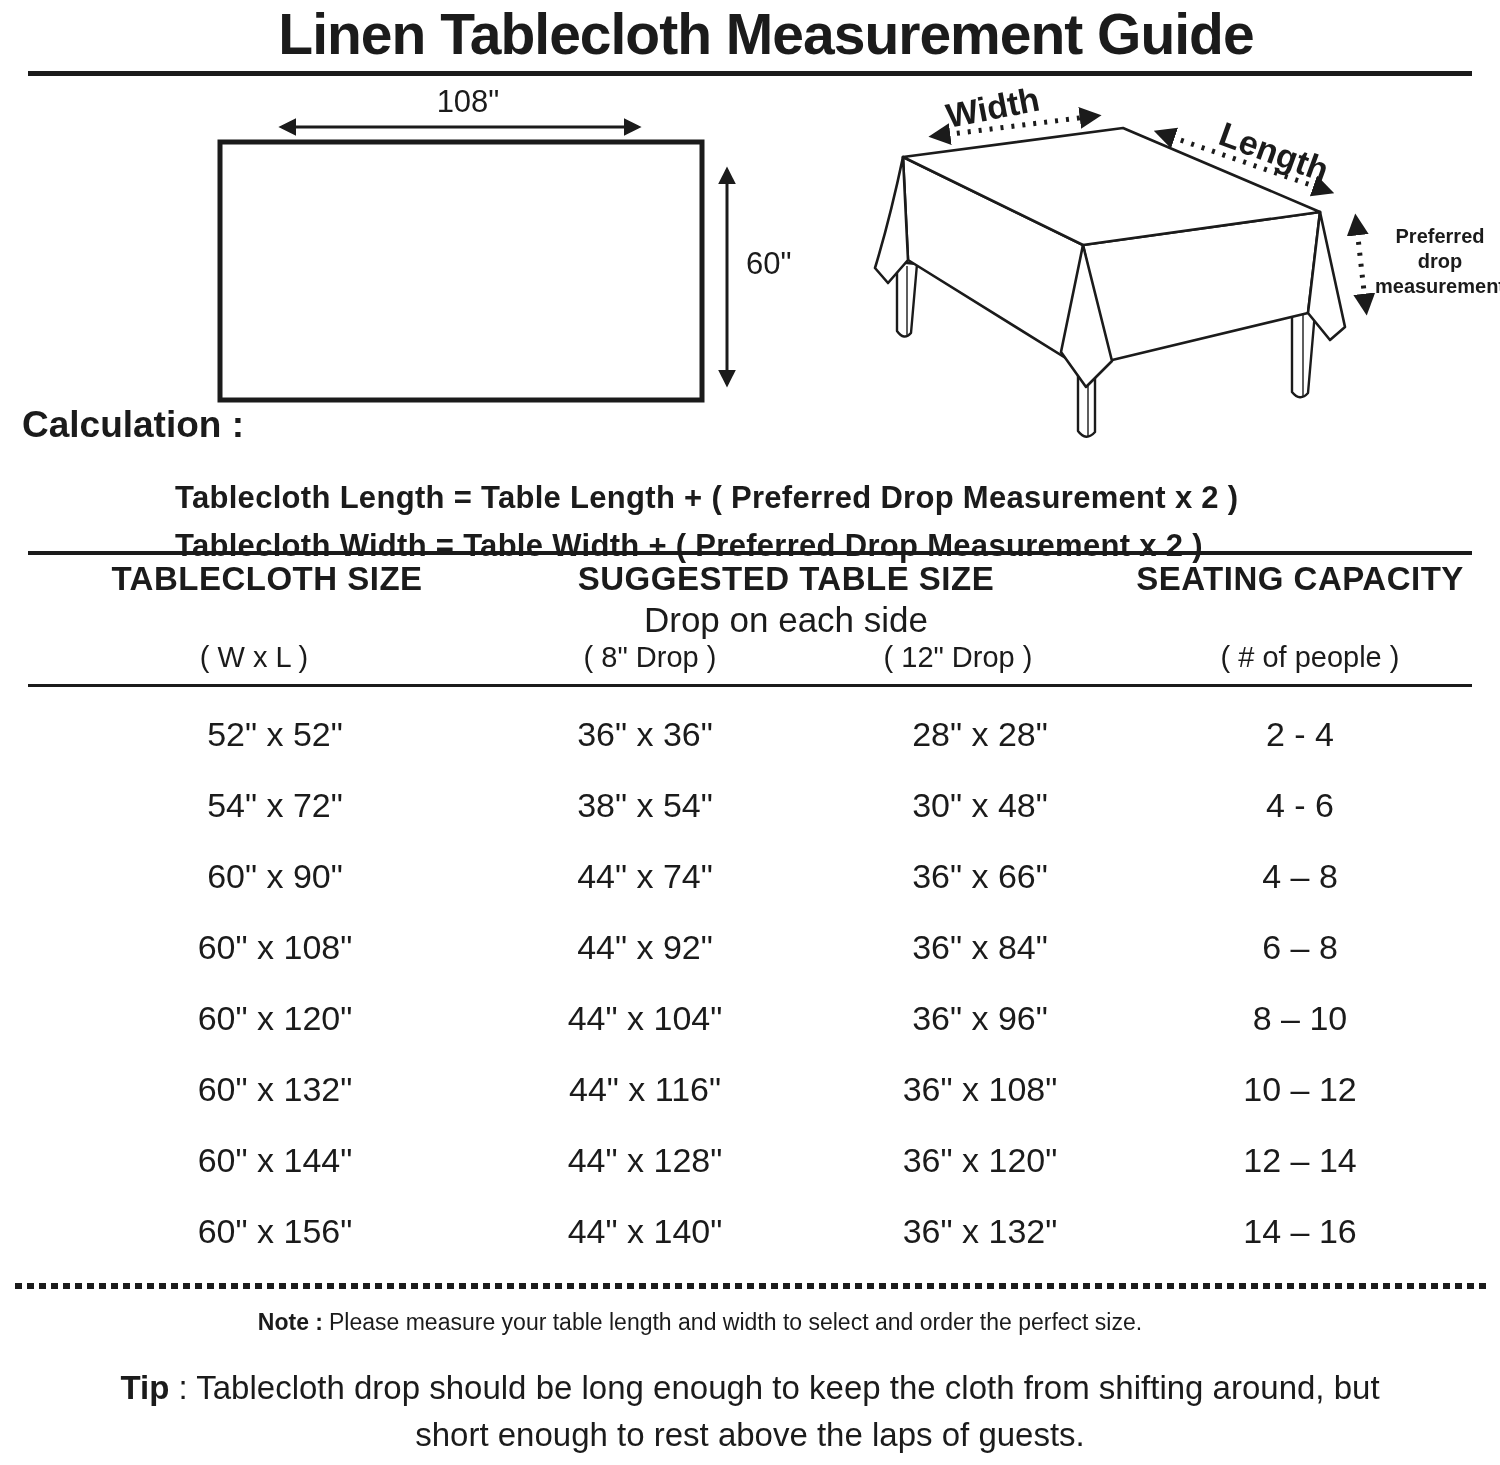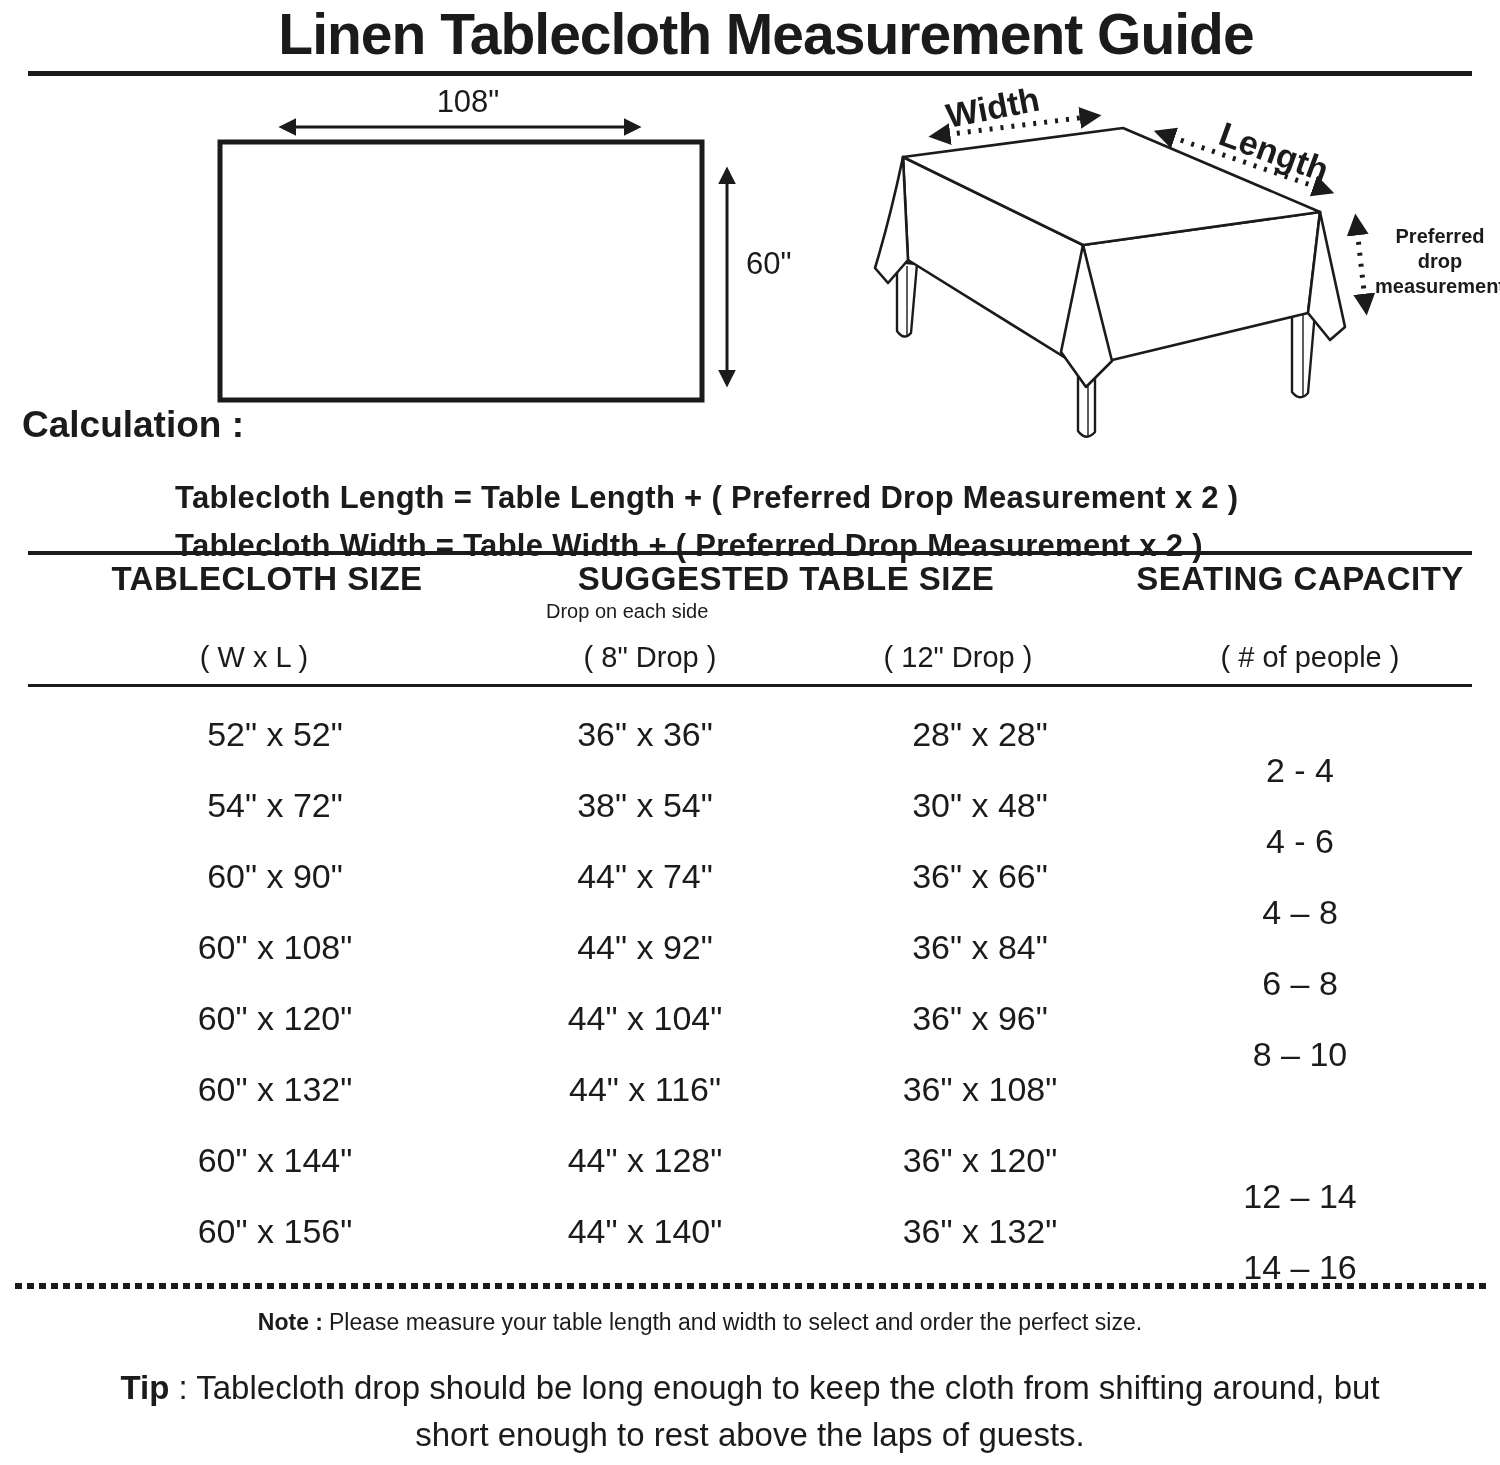--- a/index.html
+++ b/index.html
@@ -35,34 +35,34 @@
   .f2 { top:500px;margin-top:28px; }
 
   .rule { position:absolute; left:28px; width:1444px; background:#1b1b1b; }
   .r-top { top:551px; height:4px; }
   .r-mid { top:684px; height:3px; }
 
   .hdr { position:absolute; top:560px; font-size:33px; font-weight:700; text-align:center; letter-spacing:0.5px; }
   .h-col1 { left:57px;  width:420px; }
   .h-col2 { left:546px; width:480px; }
   .h-col3 { left:1100px; width:400px; }
-  .subnote { position:absolute; top:600px; left:546px; width:480px; font-size:20px; }
+  .subnote { position:absolute; top:600px; left:546px; width:480px; text-align:center; font-size:35px; }
   .sub { position:absolute; top:641px; font-size:29px; text-align:center; }
   .s0 { left:39px;  width:430px; }
   .s1 { left:515px; width:270px; }
   .s2 { left:813px; width:290px; }
   .s3 { left:1110px; width:400px; }
 
   .rows { position:absolute; top:698px; left:0; width:1500px; }
   .trow { position:relative; height:71px; }
   .tcell { position:absolute; top:50%; transform:translateY(-50%); font-size:34px; text-align:center; white-space:nowrap; }
   .c0 { left:90px;   width:370px; }
   .c1 { left:460px;  width:370px; }
   .c2 { left:795px;  width:370px; }
-  .c3 { left:1110px; width:380px;margin-top:36px; }
+  .c3 { left:1110px; width:380px; }
 
   .dashed { position:absolute; top:1283px; left:15px; width:1472px; height:6px;
     background:repeating-linear-gradient(90deg,#1b1b1b 0 7px,transparent 7px 12px); }
 
   .note { position:absolute; top:1300px; left:0; width:1400px; margin:0; text-align:center;
     font-size:23px; line-height:44px; }
   .note b { margin-right:6px; }
   .tip { position:absolute; top:1364px; left:0; width:1500px; margin:0; text-align:center;
     font-size:33px; line-height:47px; }
   .sep { white-space:pre; }
@@ -168,20 +168,21 @@
       <div class="trow">
         <span class="tcell c0">60" x 120"</span>
         <span class="tcell c1">44" x 104"</span>
         <span class="tcell c2">36" x 96"</span>
         <span class="tcell c3">8 – 10</span>
       </div>
       <div class="trow">
         <span class="tcell c0">60" x 132"</span>
         <span class="tcell c1">44" x 116"</span>
         <span class="tcell c2">36" x 108"</span>
+        <span class="tcell c3">10 – 12</span>
       </div>
       <div class="trow">
         <span class="tcell c0">60" x 144"</span>
         <span class="tcell c1">44" x 128"</span>
         <span class="tcell c2">36" x 120"</span>
         <span class="tcell c3">12 – 14</span>
       </div>
       <div class="trow">
         <span class="tcell c0">60" x 156"</span>
         <span class="tcell c1">44" x 140"</span>

